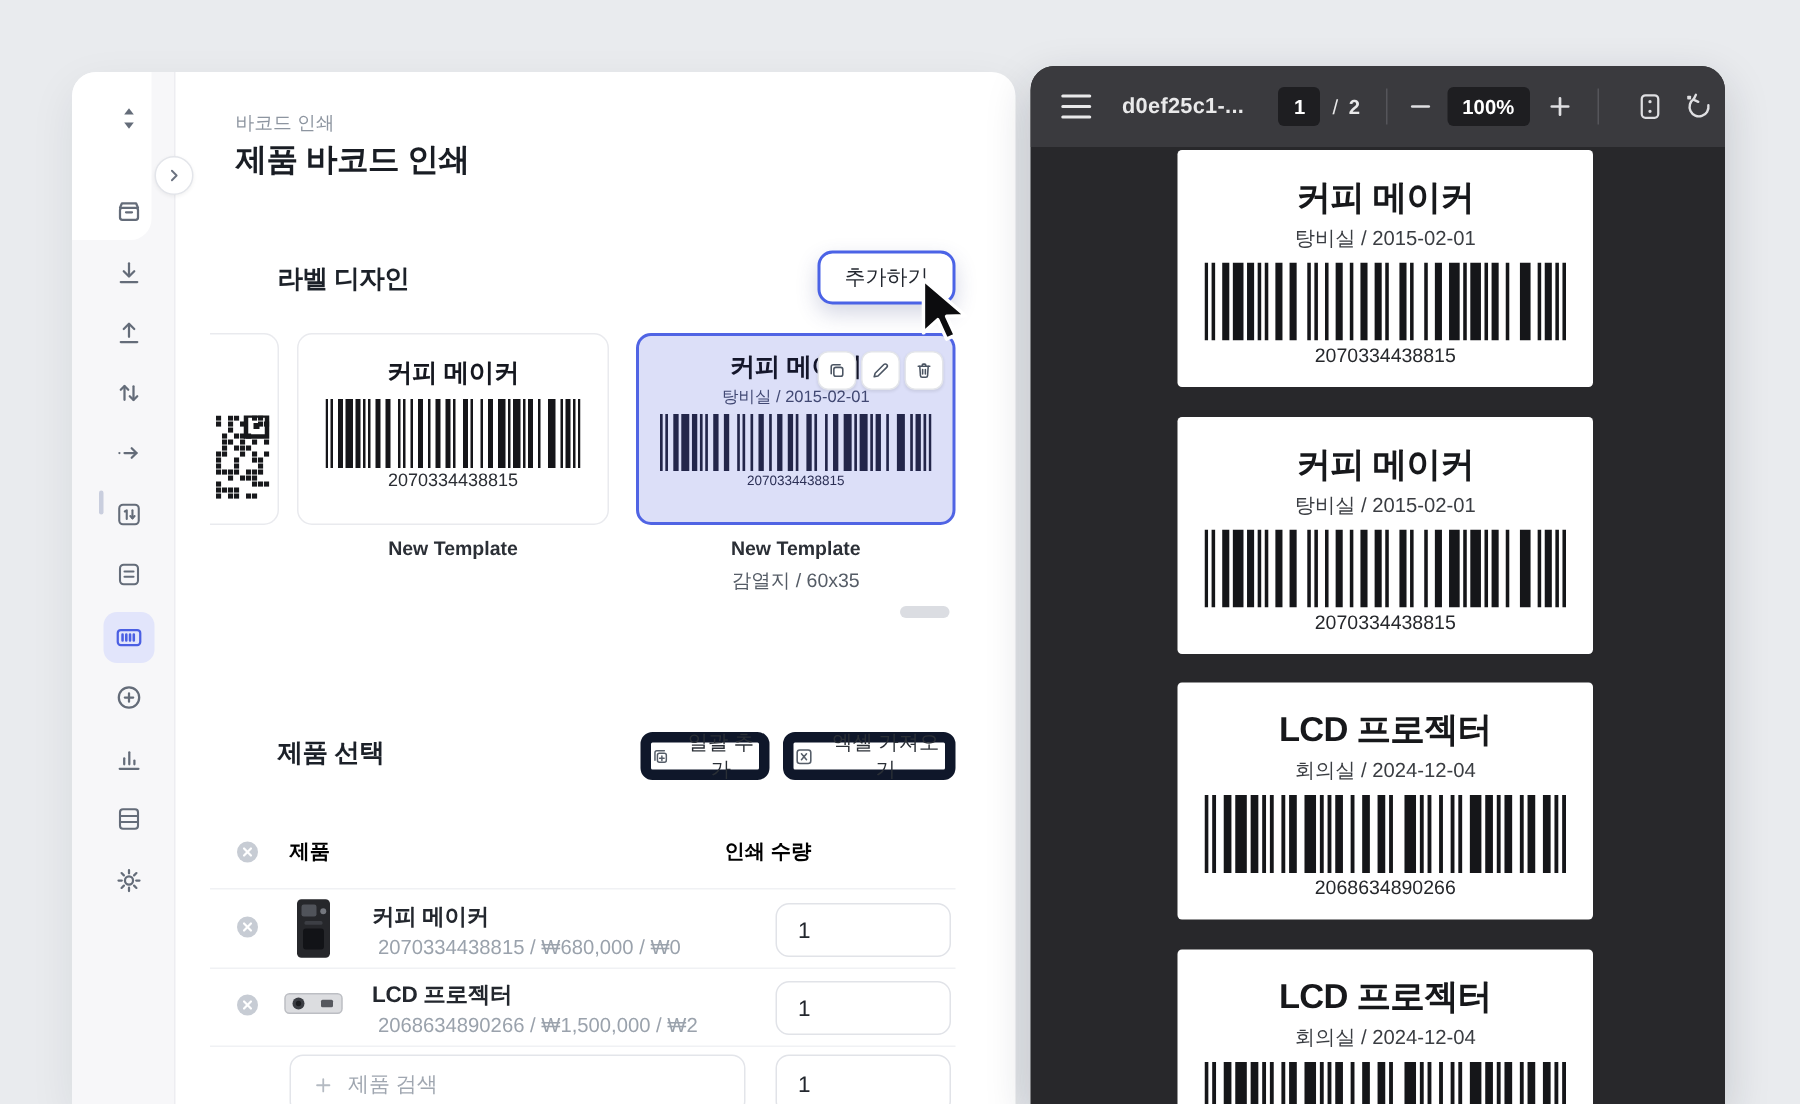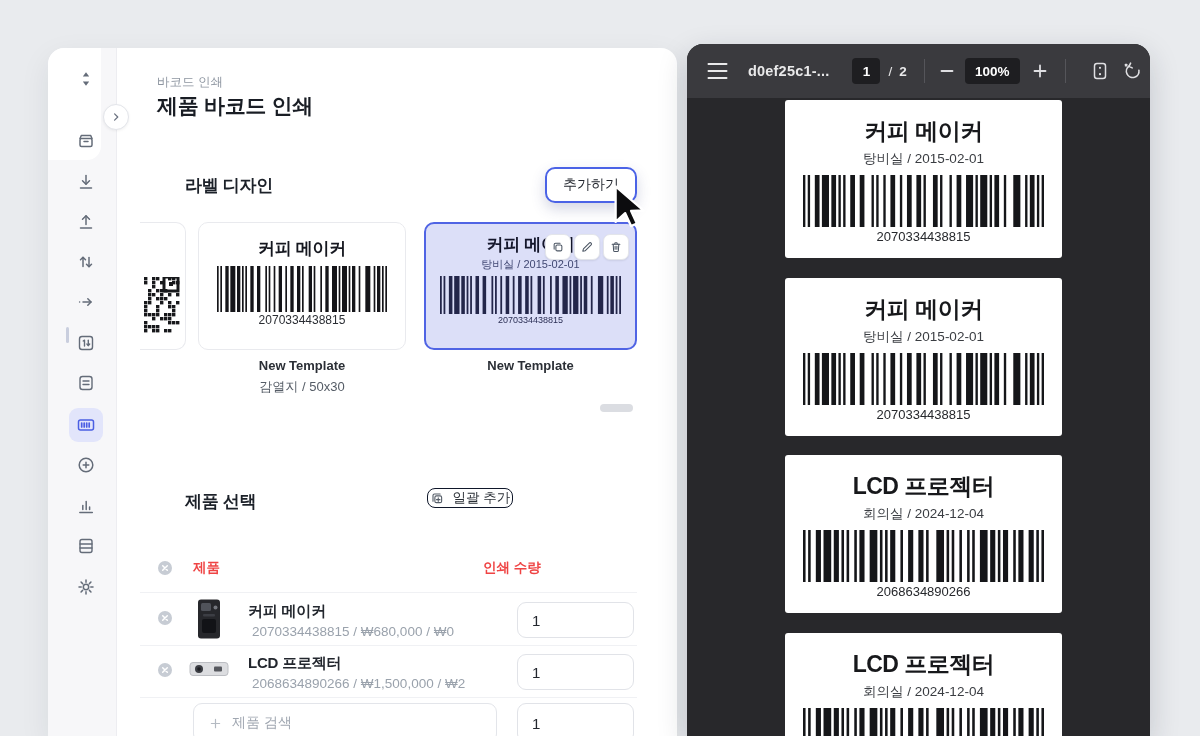--- a/index.html
+++ b/index.html
@@ -43,26 +43,26 @@
   .card-actions { position:absolute; top:10px; right:6px; display:flex; gap:3px; }
   .mini-btn { width:26px; height:26px; background:#fff; border:1px solid #e3e5ea; border-radius:7px;
     display:flex; align-items:center; justify-content:center; color:#4b5563; box-shadow:0 1px 2px rgba(0,0,0,.08); cursor:pointer; }
   .mini-btn svg { width:14px; height:14px; }
   .card-caption { position:absolute; top:310px; text-align:center; }
   #caption-1 { left:150px; width:208px; } #caption-2 { left:376px; width:213px; }
   .cap-name { font-size:13px; font-weight:600; color:#2b2f36; }
   .cap-spec { font-size:13px; color:#555c66; margin-top:5px; }
   .hscroll-pill { position:absolute; left:552px; top:356px; width:33px; height:8px; border-radius:4px; background:#dbdde2; }
   
-  .chip-btn { position:absolute; top:440px; height:20px; background:#fff; border:1px solid #0f172a; border-radius:8px;
+  .chip-btn { position:absolute; top:440px; height:32px; background:#fff; border:7px solid #0f172a; border-radius:8px;
     display:flex; align-items:center; justify-content:center; gap:8px; font-size:13.5px; color:#2a2f36; cursor:pointer; }
   .chip-btn svg { width:15px; height:15px; color:#565e69; }
   #bulk-add-btn { left:379px; width:86px; }
   #excel-btn { left:474px; width:115px; }
-  .th { position:absolute; font-size:13.5px; font-weight:700; color:#ef4444; }
+  .th { position:absolute; font-size:13.5px; font-weight:700; color:#000000; }
   .x-circle { position:absolute; width:16px; height:16px; cursor:pointer; }
   .hline { position:absolute; left:92px; width:497px; height:1px; background:#f0f1f4; }
   .row-name { position:absolute; left:200px; font-size:15px; font-weight:600; color:#23272e; letter-spacing:-.2px; }
   .row-detail { position:absolute; left:204px; font-size:13.5px; color:#9aa2ac; }
   .qty-input { position:absolute; left:469px; width:117px; height:36px; border:1px solid #e1e3e8; border-radius:9px;
     font-size:15px; color:#23272e; padding-left:14px; background:#fff; font-family:inherit; outline:none; }
   .thumb { position:absolute; }
   .search-box { position:absolute; left:145px; top:655px; width:304px; height:40px; border:1px solid #e3e5ea; border-radius:9px;
     background:#fff; display:flex; align-items:center; gap:9px; padding-left:14px; color:#a0a7b1; }
   .search-box svg { width:15px; height:15px; color:#b4bac2; }
@@ -335,21 +335,20 @@
           <rect x="94" y="0" width="1" height="10"></rect>
           <rect x="96" y="0" width="2" height="10"></rect>
           <rect x="99" y="0" width="1" height="10"></rect>
           <rect x="101" y="0" width="1" height="10"></rect>
         </svg>
       </div>
     <div class="card-code">2070334438815</div>
   </div>
   <div class="card-caption" id="caption-1">
     <div class="cap-name">New Template</div>
-    <div class="cap-spec">감열지 / 50x30</div>
   </div>
 
   <div class="card" id="card-2">
     <div class="card-title">커피 메이커</div>
     <div class="card-sub">탕비실 / 2015-02-01</div>
     <div class="bars">
         <svg viewBox="0 0 102 10" preserveAspectRatio="none" style="width:100%;height:100%;display:block" fill="#23264a">
           <rect x="0" y="0" width="1" height="10"></rect>
           <rect x="2" y="0" width="1" height="10"></rect>
           <rect x="5" y="0" width="2" height="10"></rect>
@@ -402,31 +401,39 @@
             <path d="M4.5 6 h11"></path>
             <path d="M8.3 6 V4.9 a1 1 0 0 1 1-1 h1.4 a1 1 0 0 1 1 1 V6"></path>
             <path d="M6 6 l.6 8.9 a1.6 1.6 0 0 0 1.6 1.5 h3.6 a1.6 1.6 0 0 0 1.6-1.5 L14 6"></path>
             <path d="M8.7 9 v4.3 M11.3 9 v4.3"></path>
           </svg>
       </div>
     </div>
   </div>
   <div class="card-caption" id="caption-2">
     <div class="cap-name">New Template</div>
+    <div class="cap-spec">감열지 / 60x35</div>
   </div>
   <div class="hscroll-pill"></div>
 
   <div class="section-title" id="product-select-title">제품 선택</div>
   <button class="chip-btn" id="bulk-add-btn">
     <svg viewBox="0 0 20 20" fill="none" stroke="currentColor" stroke-width="1.5" stroke-linecap="round" stroke-linejoin="round">
         <rect x="6.5" y="6.5" width="9" height="9" rx="2"></rect>
         <path d="M13.5 4 H6 a2 2 0 0 0 -2 2 v7.5"></path>
         <path d="M11 9.2 v4.6 M8.7 11.5 h4.6"></path>
       </svg>
     <span>일괄 추가</span>
+  </button>
+  <button class="chip-btn" id="excel-btn">
+    <svg viewBox="0 0 20 20" fill="none" stroke="currentColor" stroke-width="1.5" stroke-linecap="round" stroke-linejoin="round">
+        <rect x="3.5" y="3.5" width="13" height="13" rx="2.5"></rect>
+        <path d="M7.6 7.2 l4.8 5.6 M12.4 7.2 l-4.8 5.6"></path>
+      </svg>
+    <span>엑셀 가져오기</span>
   </button>
 
   <svg class="x-circle" style="left:109px;top:512px;" viewBox="0 0 16 16">
       <circle cx="8" cy="8" r="7" fill="#c7ccd4"></circle>
       <path d="M5.7 5.7 l4.6 4.6 M10.3 5.7 l-4.6 4.6" stroke="#fff" stroke-width="1.5" stroke-linecap="round"></path>
     </svg>
   <div class="th" style="left:145px;top:511px;">제품</div>
   <div class="th" style="left:435px;top:511px;">인쇄 수량</div>
   <div class="hline" style="top:544px;"></div>
 

